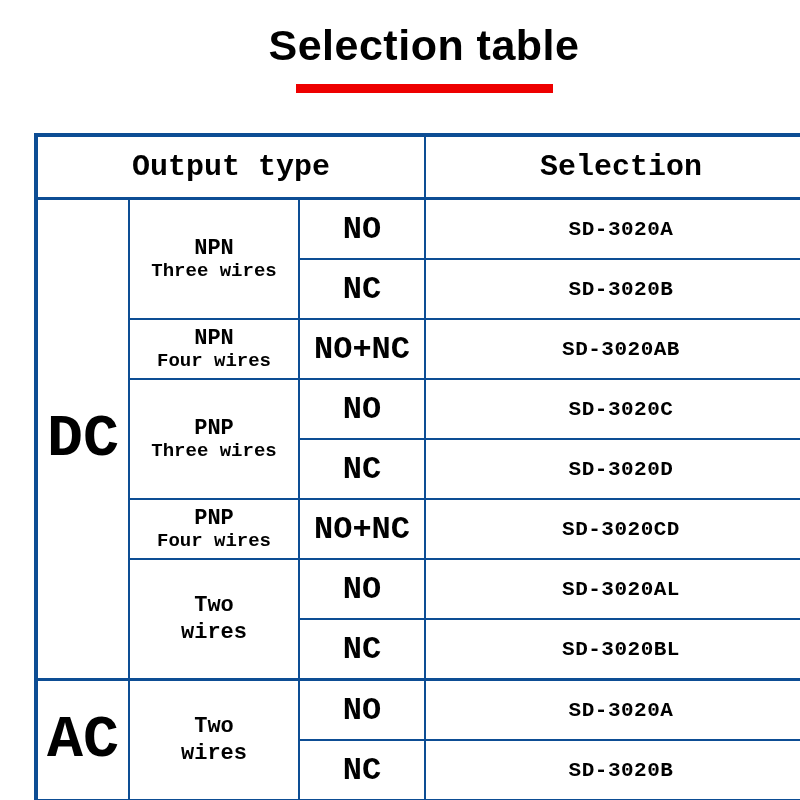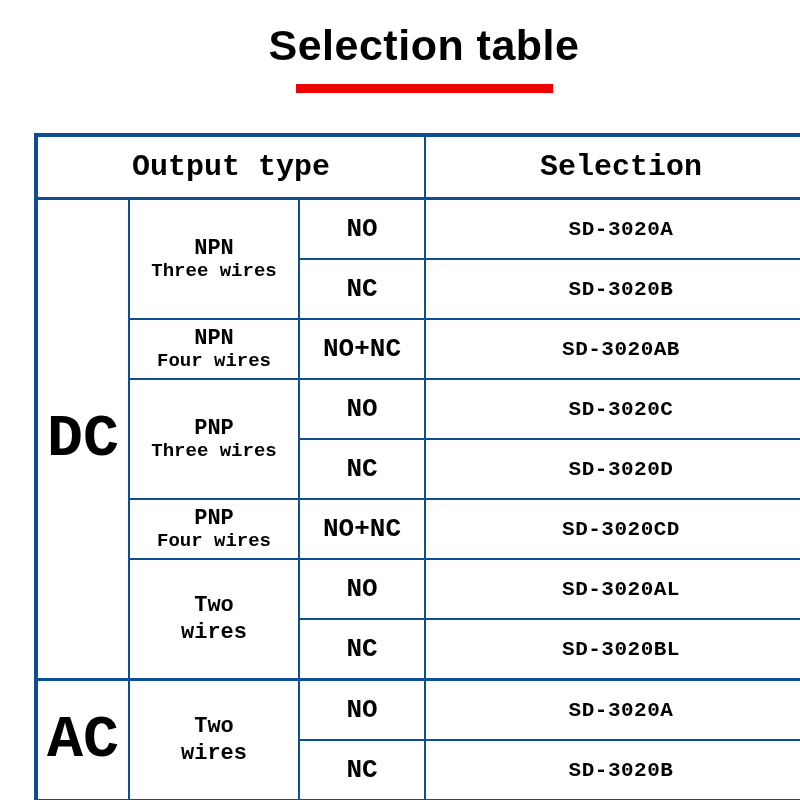--- a/index.html
+++ b/index.html
@@ -64,21 +64,21 @@
     font-weight: bold;
   }
   td.wiring-cell {
     font-weight: bold;
     line-height: 1.1;
   }
   .wiring-type { font-size: 22px; font-weight: bold; display: block; }
   .wiring-sub  { font-size: 19px; font-weight: bold; display: block; }
   .wiring-type-lg { font-size: 22px; font-weight: bold; display: block; line-height: 1.25; }
   td.contact-cell {
-    font-size: 26px;
+    font-size: 32px;
     font-weight: bold;
   }
   td.model-cell {
     font-size: 21px;
     font-weight: bold;
     letter-spacing: 0.5px;
   }
   tr.ac-first td { border-top: 3px solid #0d4d94; }
 </style>
 </head>

